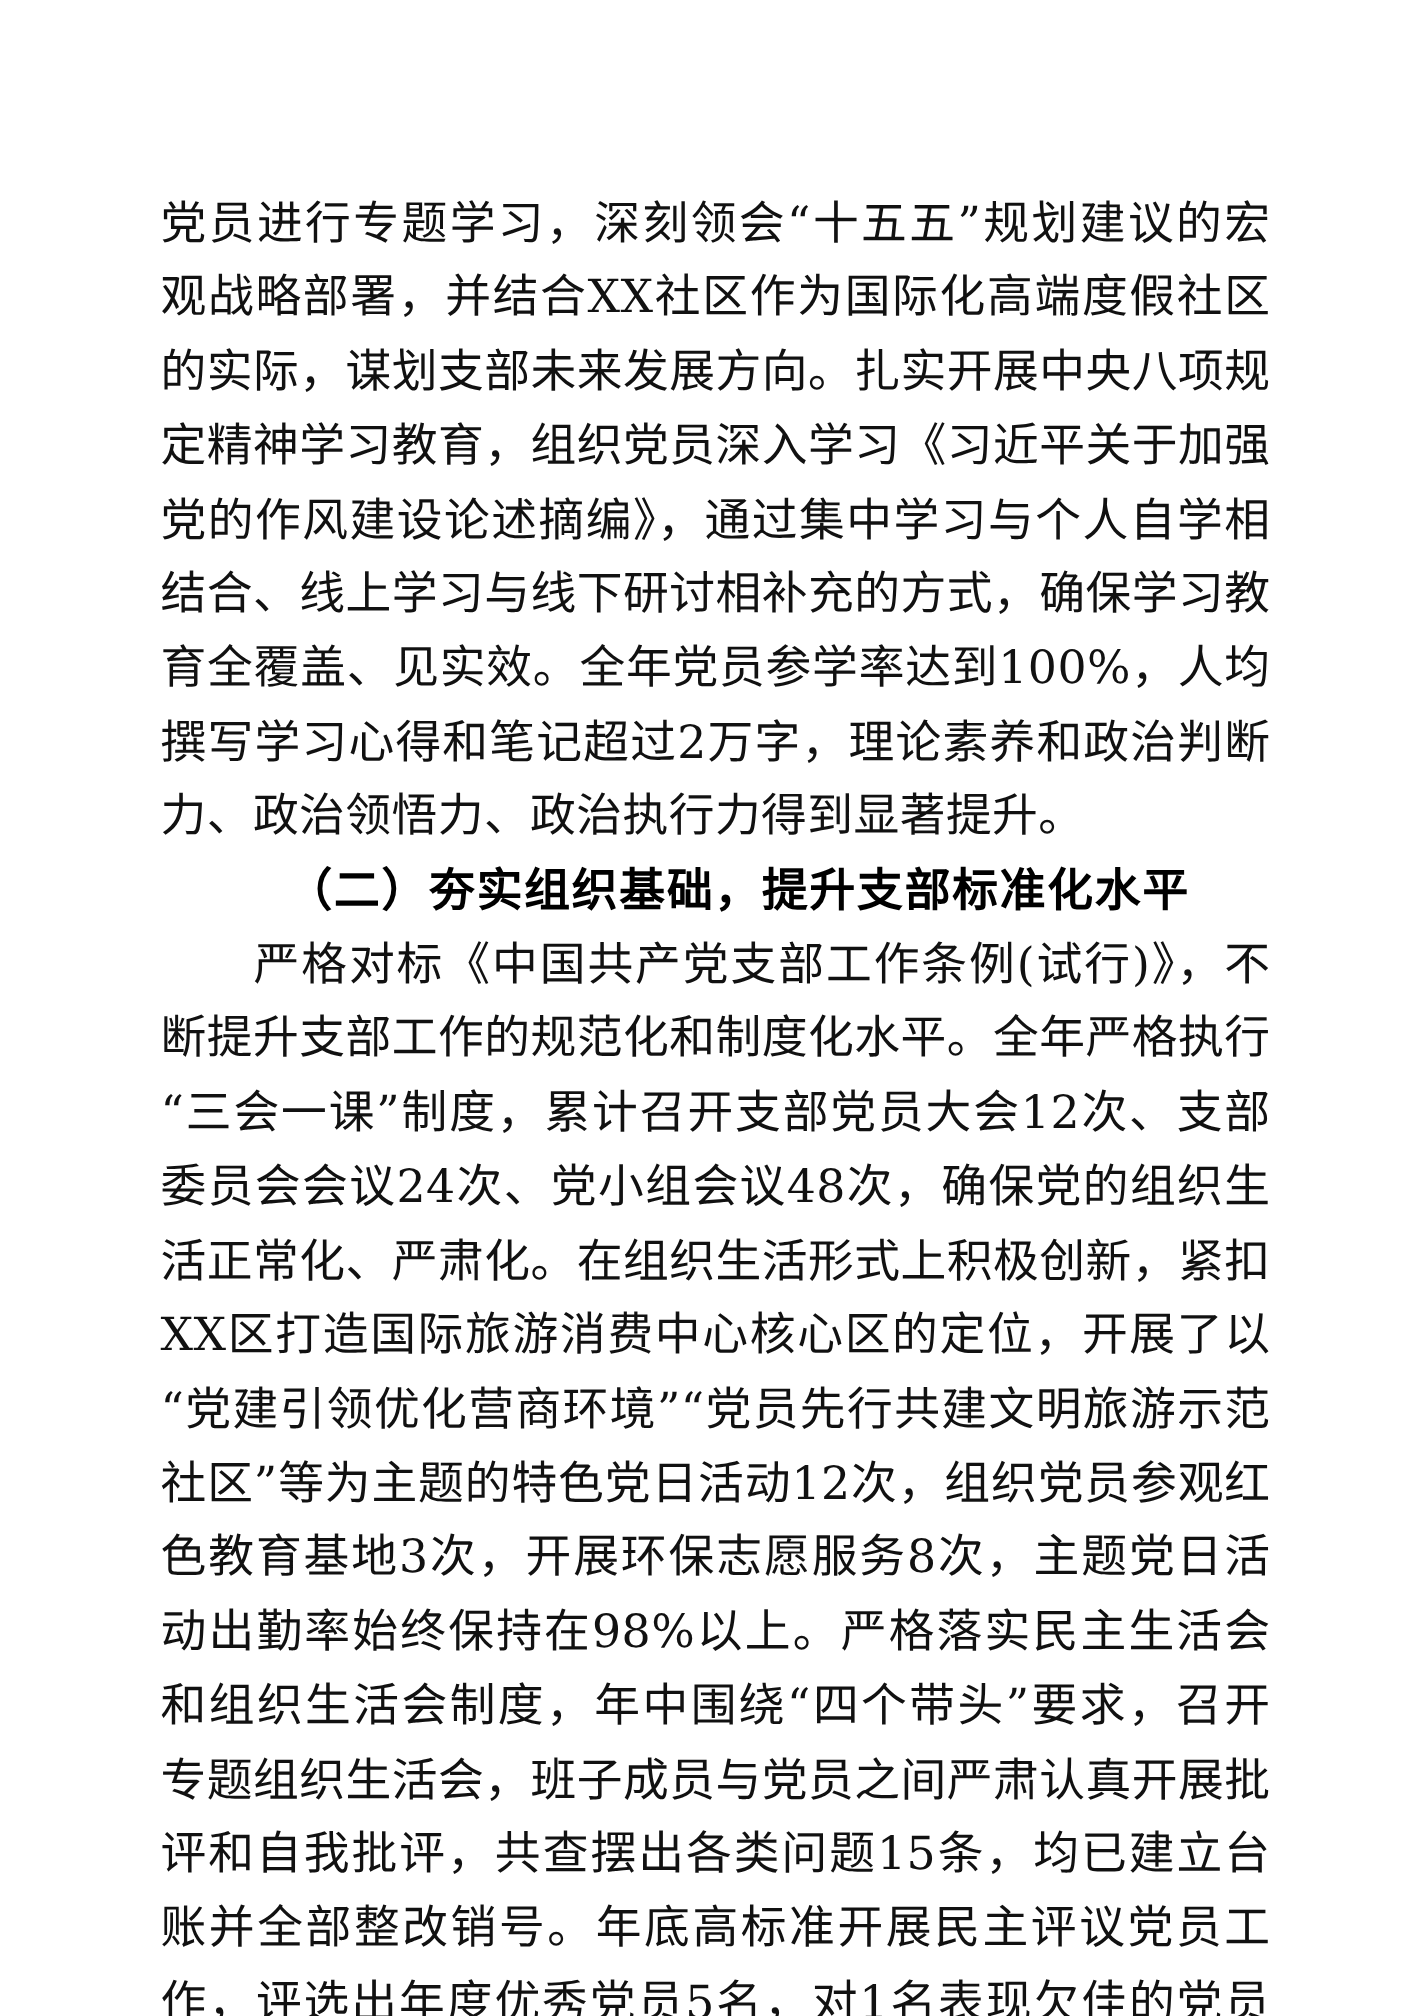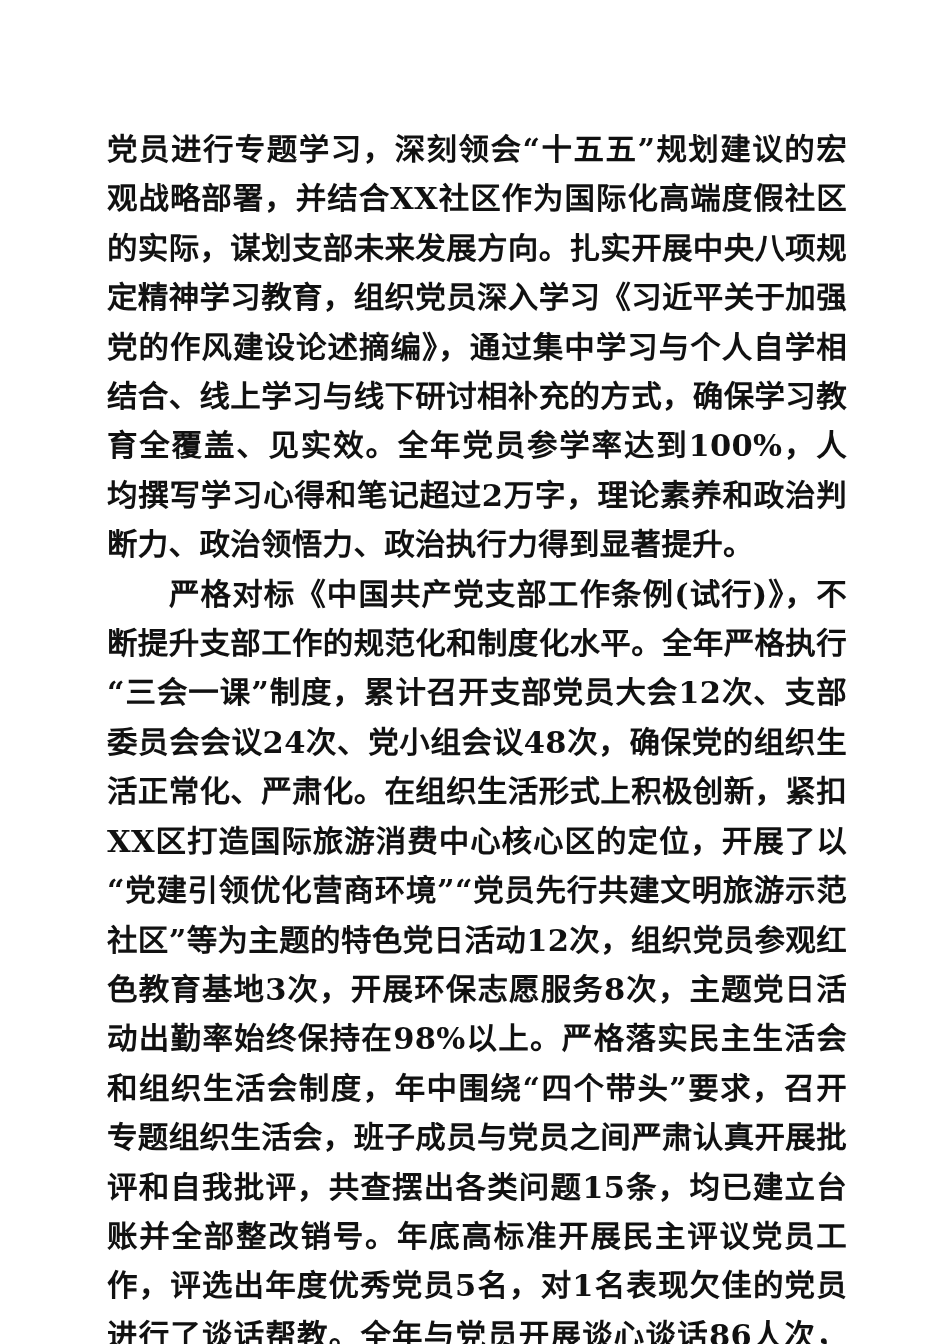--- a/index.html
+++ b/index.html
@@ -36,21 +36,21 @@
 
   
   .para {
     font-size: 30.5px;
     line-height: 49.4px;
     text-align: justify;
     text-justify: inter-ideograph;
     letter-spacing: 0.3px;
     margin: 0;
     color: #111111;
-    font-weight: 700;
+    font-weight: 400;
   }
 
   .para.indent2 {
     text-indent: 62px;
   }
 
   
   .section-heading {
     font-size: 30.5px;
     line-height: 49.4px;
@@ -64,17 +64,18 @@
   }
 </style>
 </head>
 <body>
 
 <div class="page">
   <div class="content">
 
     <p class="para">党员进行专题学习，深刻领会“十五五”规划建议的宏观战略部署，并结合XX社区作为国际化高端度假社区的实际，谋划支部未来发展方向。扎实开展中央八项规定精神学习教育，组织党员深入学习《习近平关于加强党的作风建设论述摘编》，通过集中学习与个人自学相结合、线上学习与线下研讨相补充的方式，确保学习教育全覆盖、见实效。全年党员参学率达到100%，人均撰写学习心得和笔记超过2万字，理论素养和政治判断力、政治领悟力、政治执行力得到显著提升。</p>
 
+    <p class="section-heading">（二）夯实组织基础，提升支部标准化水平</p>
 
     <p class="para indent2">严格对标《中国共产党支部工作条例(试行)》，不断提升支部工作的规范化和制度化水平。全年严格执行“三会一课”制度，累计召开支部党员大会12次、支部委员会会议24次、党小组会议48次，确保党的组织生活正常化、严肃化。在组织生活形式上积极创新，紧扣XX区打造国际旅游消费中心核心区的定位，开展了以“党建引领优化营商环境”“党员先行共建文明旅游示范社区”等为主题的特色党日活动12次，组织党员参观红色教育基地3次，开展环保志愿服务8次，主题党日活动出勤率始终保持在98%以上。严格落实民主生活会和组织生活会制度，年中围绕“四个带头”要求，召开专题组织生活会，班子成员与党员之间严肃认真开展批评和自我批评，共查摆出各类问题15条，均已建立台账并全部整改销号。年底高标准开展民主评议党员工作，评选出年度优秀党员5名，对1名表现欠佳的党员进行了谈话帮教。全年与党员开展谈心谈话86人次，及时掌握党员思想动态，有效增强了组织的凝聚力和战斗力。</p>
 
   </div>
 </div>
 
 </body></html>

